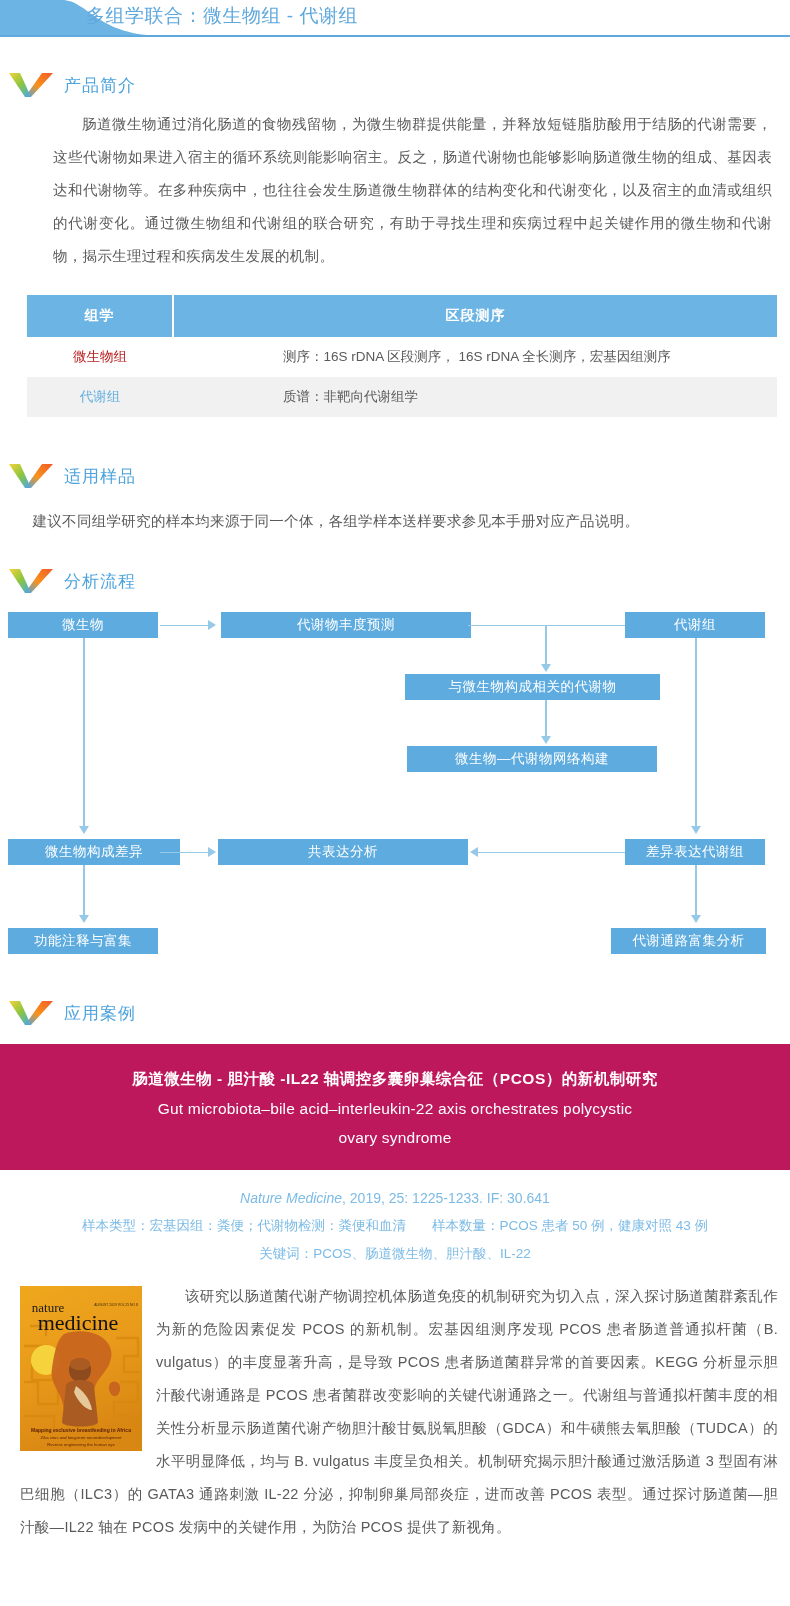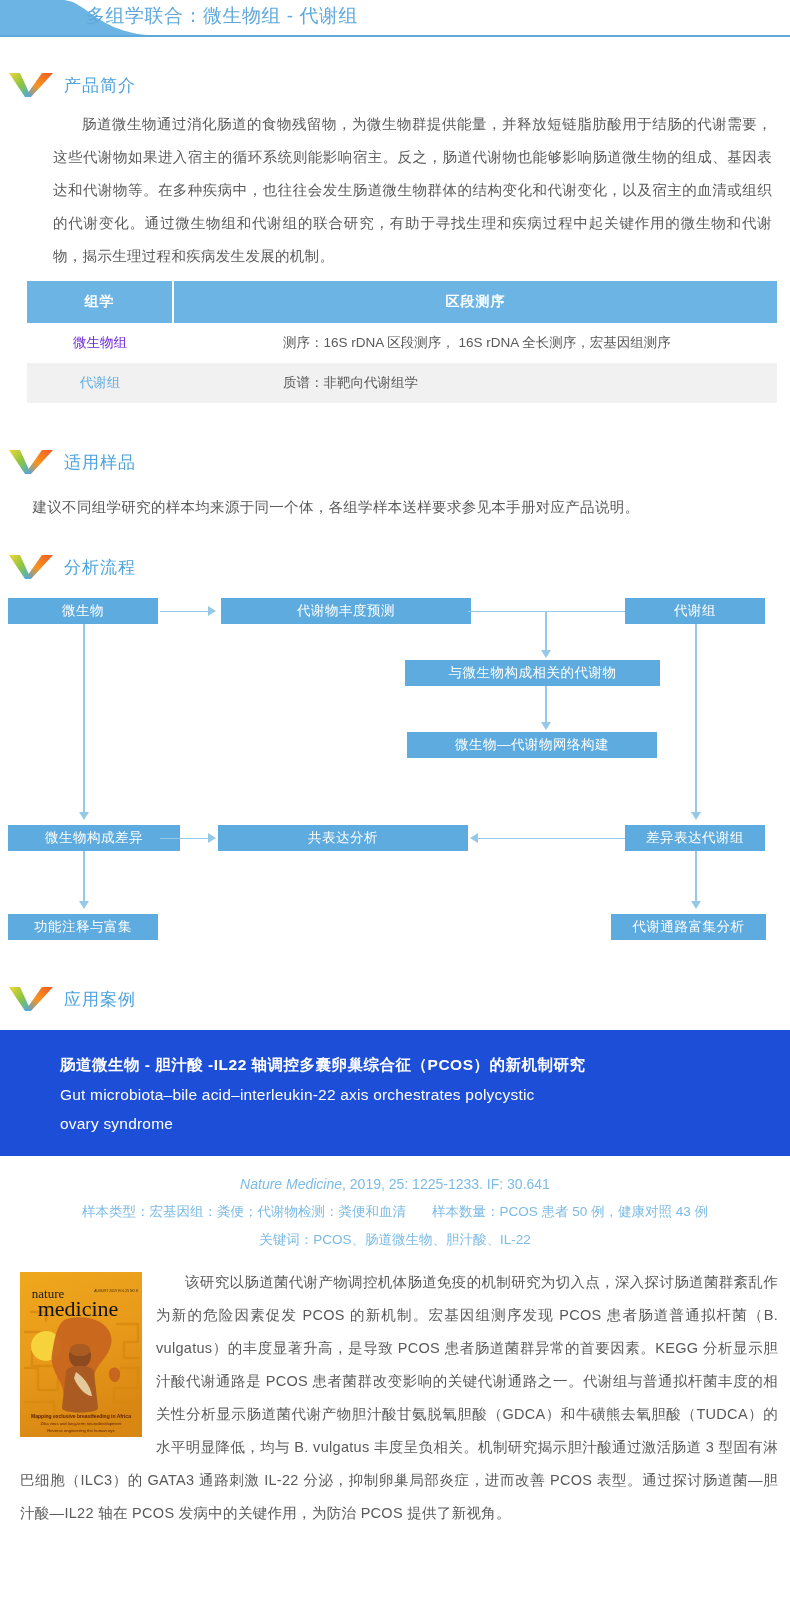--- a/index.html
+++ b/index.html
@@ -94,21 +94,21 @@
     letter-spacing: 1px;
     border-right: 2px solid #ffffff;
   }
   .tbl th:last-child { border-right: none; }
   .tbl td {
     font-size: 13.5px;
     padding: 11px 0;
     color: #5a5a5a;
   }
   .tbl td.c-omics {
-    color: #6d28d9;
+    color: #b91c1c;
     text-align: center;
     font-weight: normal;
     width: 145px;
   }
   .tbl td.c-type { padding-left: 110px; }
   .tbl tr.alt td { background: #f1f1f1; }
   .tbl tr.alt td.c-omics { color: #62aee0; }
   .tbl th.h-omics { width: 145px; }
 
   
@@ -149,23 +149,24 @@
     border-left: 8px solid #96c9e8;
   }
   .arrow.left {
     border-top: 5px solid transparent;
     border-bottom: 5px solid transparent;
     border-right: 8px solid #96c9e8;
   }
 
   
   .case-panel {
-    background: #1d4ed8;
+    background: #be185d;
     color: #ffffff;
     padding: 20px 60px 18px 60px;
+    text-align: center;
   }
   .case-title-cn {
     font-size: 15.5px;
     font-weight: bold;
     line-height: 30px;
     letter-spacing: .5px;
   }
   .case-title-en {
     font-size: 15.5px;
     line-height: 29px;
@@ -240,21 +241,21 @@
     <path d="M1,3 L12,3 L23,27 L17,27 Z" fill="url(#gL1)"></path>
     <path d="M45,3 L34,3 L17,27 L23,27 Z" fill="url(#gR1)"></path>
   </svg>
   <span class="section-title">产品简介</span>
 </div>
 
 <div style="padding:6px 18px 0 18px;margin-left:35px;">
   <div class="body-para">肠道微生物通过消化肠道的食物残留物，为微生物群提供能量，并释放短链脂肪酸用于结肠的代谢需要，这些代谢物如果进入宿主的循环系统则能影响宿主。反之，肠道代谢物也能够影响肠道微生物的组成、基因表达和代谢物等。在多种疾病中，也往往会发生肠道微生物群体的结构变化和代谢变化，以及宿主的血清或组织的代谢变化。通过微生物组和代谢组的联合研究，有助于寻找生理和疾病过程中起关键作用的微生物和代谢物，揭示生理过程和疾病发生发展的机制。</div>
 </div>
 
-<div style="margin-top:8px;padding-left:14px;">
+<div style="margin-top:22px;padding-left:14px;">
   <table class="tbl">
     <thead>
       <tr>
         <th class="h-omics">组学</th>
         <th>区段测序</th>
       </tr>
     </thead>
     <tbody>
       <tr>
         <td class="c-omics">微生物组</td>

